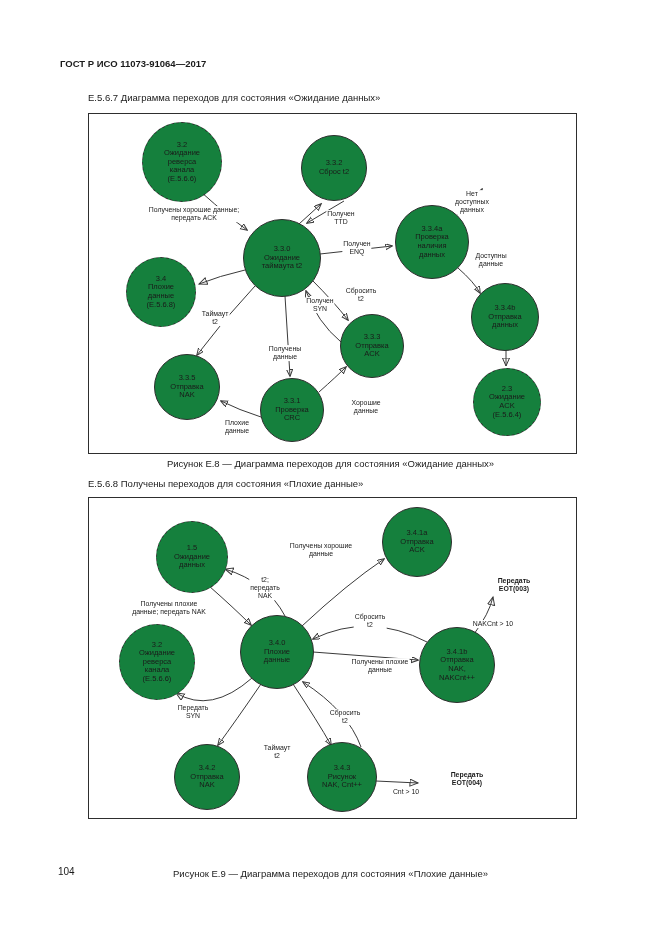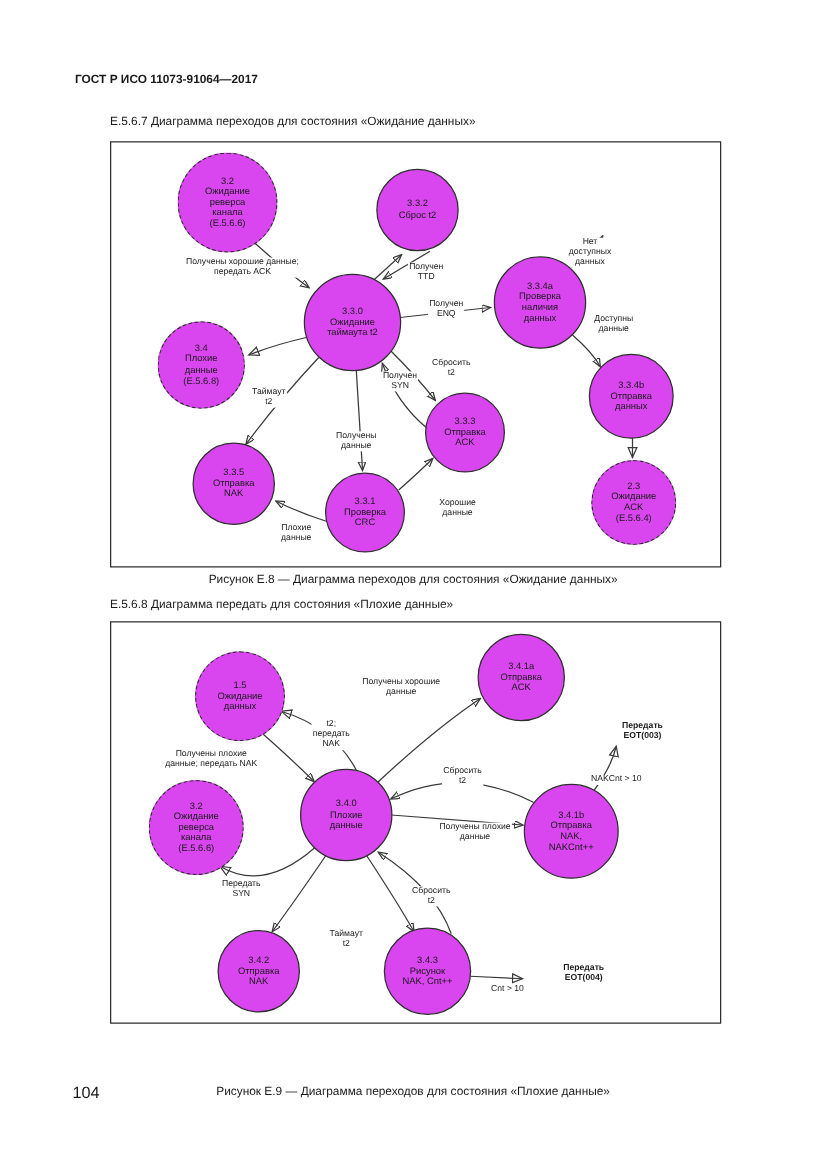--- a/index.html
+++ b/index.html
@@ -7,31 +7,31 @@
     position:relative; width:661px; height:935px; background:#fff;
     font-family:"Liberation Sans", sans-serif; color:#1a1a1a; overflow:hidden;
   }
   .doc-header { position:absolute; left:60px; top:58px; font-size:9.5px; font-weight:bold; }
   .sec-heading { position:absolute; font-size:9.5px; }
   #h1 { left:88px; top:92px; }
   #h2 { left:88px; top:478px; }
   .caption { position:absolute; left:0; width:661px; text-align:center; font-size:9.5px; }
   #cap1 { top:458px; }
   #cap2 { top:824px;margin-top:44px; }
-  .pagenum { position:absolute; left:58px; top:866px; font-size:13px;text-align:right; }
+  .pagenum { position:absolute; left:58px; top:866px; font-size:10px;text-align:right; }
 
   .diagram { position:absolute; border:1px solid #2e2e2e; background:#fff; }
   #d1 { left:88px; top:113px; width:487px; height:339px; }
   #d2 { left:88px; top:497px; width:487px; height:320px; }
   .arrows { position:absolute; left:0; top:0; }
   .arrows path { fill:none; stroke:#3a3a3a; stroke-width:1; }
 
   .state {
     position:absolute; transform:translate(-50%,-50%);
-    border:1.2px solid #2e2e2e; border-radius:50%; background:#d946ef;
+    border:1.2px solid #2e2e2e; border-radius:50%; background:#15803d;
     display:flex; align-items:center; justify-content:center;
   }
   .state span { font-size:7.5px; line-height:8.6px; text-align:center; white-space:pre-line; }
   .dashed { border-style:dashed; }
 
   .elabel {
     position:absolute; transform:translate(-50%,-50%);
     font-size:6.9px; line-height:7.9px; text-align:center; white-space:pre-line;
     background:#fff; padding:0 1px;
   }
@@ -147,21 +147,21 @@
     <div class="state dashed" style="left:418px;top:288px;width:66px;height:66px">
         <span>2.3
 Ожидание
 ACK
 (Е.5.6.4)</span>
       </div>
   </div>
 
   <div class="caption" id="cap1">Рисунок Е.8 — Диаграмма переходов для состояния «Ожидание данных»</div>
 
-  <div class="sec-heading" id="h2">Е.5.6.8 Диаграмма передать для состояния «Плохие данные»</div>
+  <div class="sec-heading" id="h2">Е.5.6.8 Получены переходов для состояния «Плохие данные»</div>
 
   <div class="diagram" id="d2">
     <svg class="arrows" width="485" height="318" viewBox="0 0 485 318">
       <defs>
         <marker id="a2" markerWidth="8" markerHeight="8" refX="6.5" refY="3" orient="auto">
           <path d="M0,0 L7,3 L0,6 Z" fill="#333" stroke="none"></path>
         </marker>
         <marker id="o2" markerWidth="11" markerHeight="9" refX="8.5" refY="4" orient="auto">
           <path d="M0.5,0.5 L8.5,4 L0.5,7.5 Z" fill="#fff" stroke="#333" stroke-width="1"></path>
         </marker>

